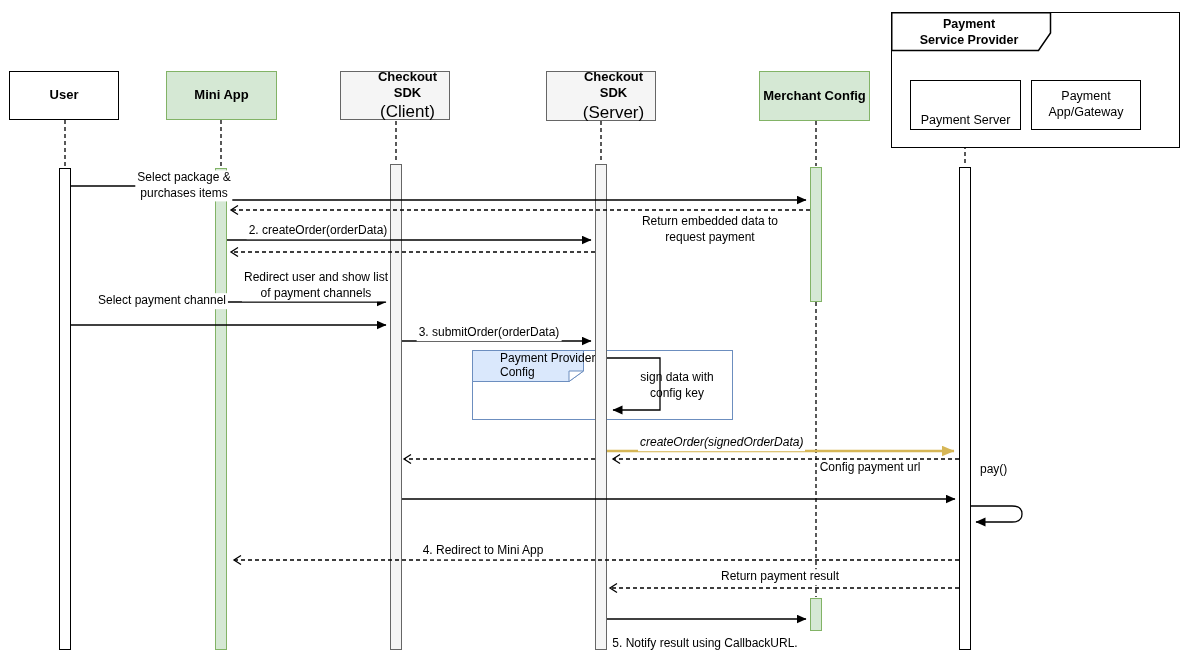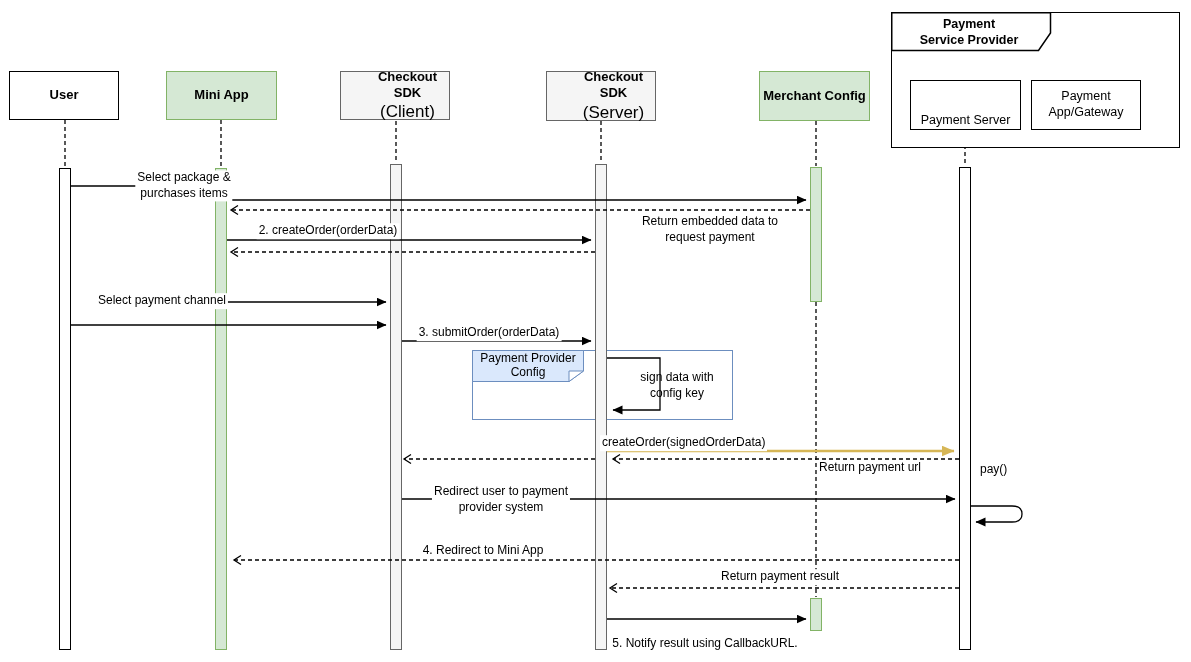--- a/index.html
+++ b/index.html
@@ -23,21 +23,21 @@
   .frame-title{position:absolute;left:891px;top:16px;width:156px;text-align:center;
                font-weight:bold;font-size:12.5px;line-height:1.3;white-space:pre-line;}
   
   .bar{position:absolute;box-sizing:border-box;background:#fff;border:1.3px solid #000;}
   .bar.green{background:#d5e8d4;border-color:#82b366;}
   .bar.gray{background:#f5f5f5;border-color:#666;}
   
   .note{position:absolute;left:472px;top:350px;width:261px;height:70px;box-sizing:border-box;
         border:1px solid #6c8ebf;background:#fff;}
   .note-chip-svg{position:absolute;left:472px;top:350px;}
-  .note-chip-label{position:absolute;left:472px;top:351px;width:112px;text-align:center;
+  .note-chip-label{position:absolute;left:500px;top:351px;width:112px;
                    font-size:12px;line-height:1.2;white-space:pre-line;}
   
   .lbl{position:absolute;transform:translate(-50%,-50%);background:#fff;text-align:center;
        white-space:pre-line;line-height:1.3;padding:0 2px;}
   .lbl.left{transform:translate(0,-50%);text-align:left;}
   .lbl.nobg{background:transparent;}
 </style>
 </head>
 <body>
 
@@ -130,27 +130,27 @@
     <path d="M971,506 H1012 Q1022,506 1022,514 Q1022,522 1012,522 H976" fill="none" stroke="#000" stroke-width="1.3" marker-end="url(#solid)"></path>
     <line x1="959" y1="560" x2="234" y2="560" stroke="#000" stroke-width="1.3" stroke-dasharray="4 3" marker-end="url(#open)"></line>
     <line x1="959" y1="588" x2="610" y2="588" stroke="#000" stroke-width="1.3" stroke-dasharray="4 3" marker-end="url(#open)"></line>
     <line x1="607" y1="619" x2="806" y2="619" stroke="#000" stroke-width="1.3" marker-end="url(#solid)"></line>
   </svg>
 
   <div class="lbl" style="left:148px;top:186px;margin-left:36px;">Select package &amp;
 purchases items</div>
   <div class="lbl" style="left:710px;top:230px;">Return embedded data to
 request payment</div>
-  <div class="lbl" style="left:318px;top:231px;margin-left:10px;">2. createOrder(orderData)</div>
+  <div class="lbl" style="left:318px;top:231px;">2. createOrder(orderData)</div>
+  <div class="lbl" style="left:316px;top:286px;">Redirect user and show list
+of payment channels</div>
   <div class="lbl" style="left:162px;top:301px;">Select payment channel</div>
   <div class="lbl" style="left:489px;top:333px;">3. submitOrder(orderData)</div>
   <div class="lbl nobg" style="left:677px;top:386px;">sign data with
 config key</div>
-  <div class="lbl left" style="left:600px;top:443px;">createOrder(signedOrderData)</div>
-  <div class="lbl" style="left:870px;top:468px;">Return payment url</div>
-  <div class="lbl" style="left:501px;top:500px;">Redirect user to payment
-provider system</div>
+  <div class="lbl left" style="left:638px;top:443px;font-style:italic;">createOrder(signedOrderData)</div>
+  <div class="lbl" style="left:870px;top:468px;">Config payment url</div>
   <div class="lbl left" style="left:978px;top:470px;">pay()</div>
   <div class="lbl" style="left:483px;top:551px;">4. Redirect to Mini App</div>
   <div class="lbl" style="left:780px;top:577px;">Return payment result</div>
   <div class="lbl" style="left:705px;top:611px;margin-top:33px;">5. Notify result using CallbackURL.</div>
 
 </div>
 
 </body></html>

